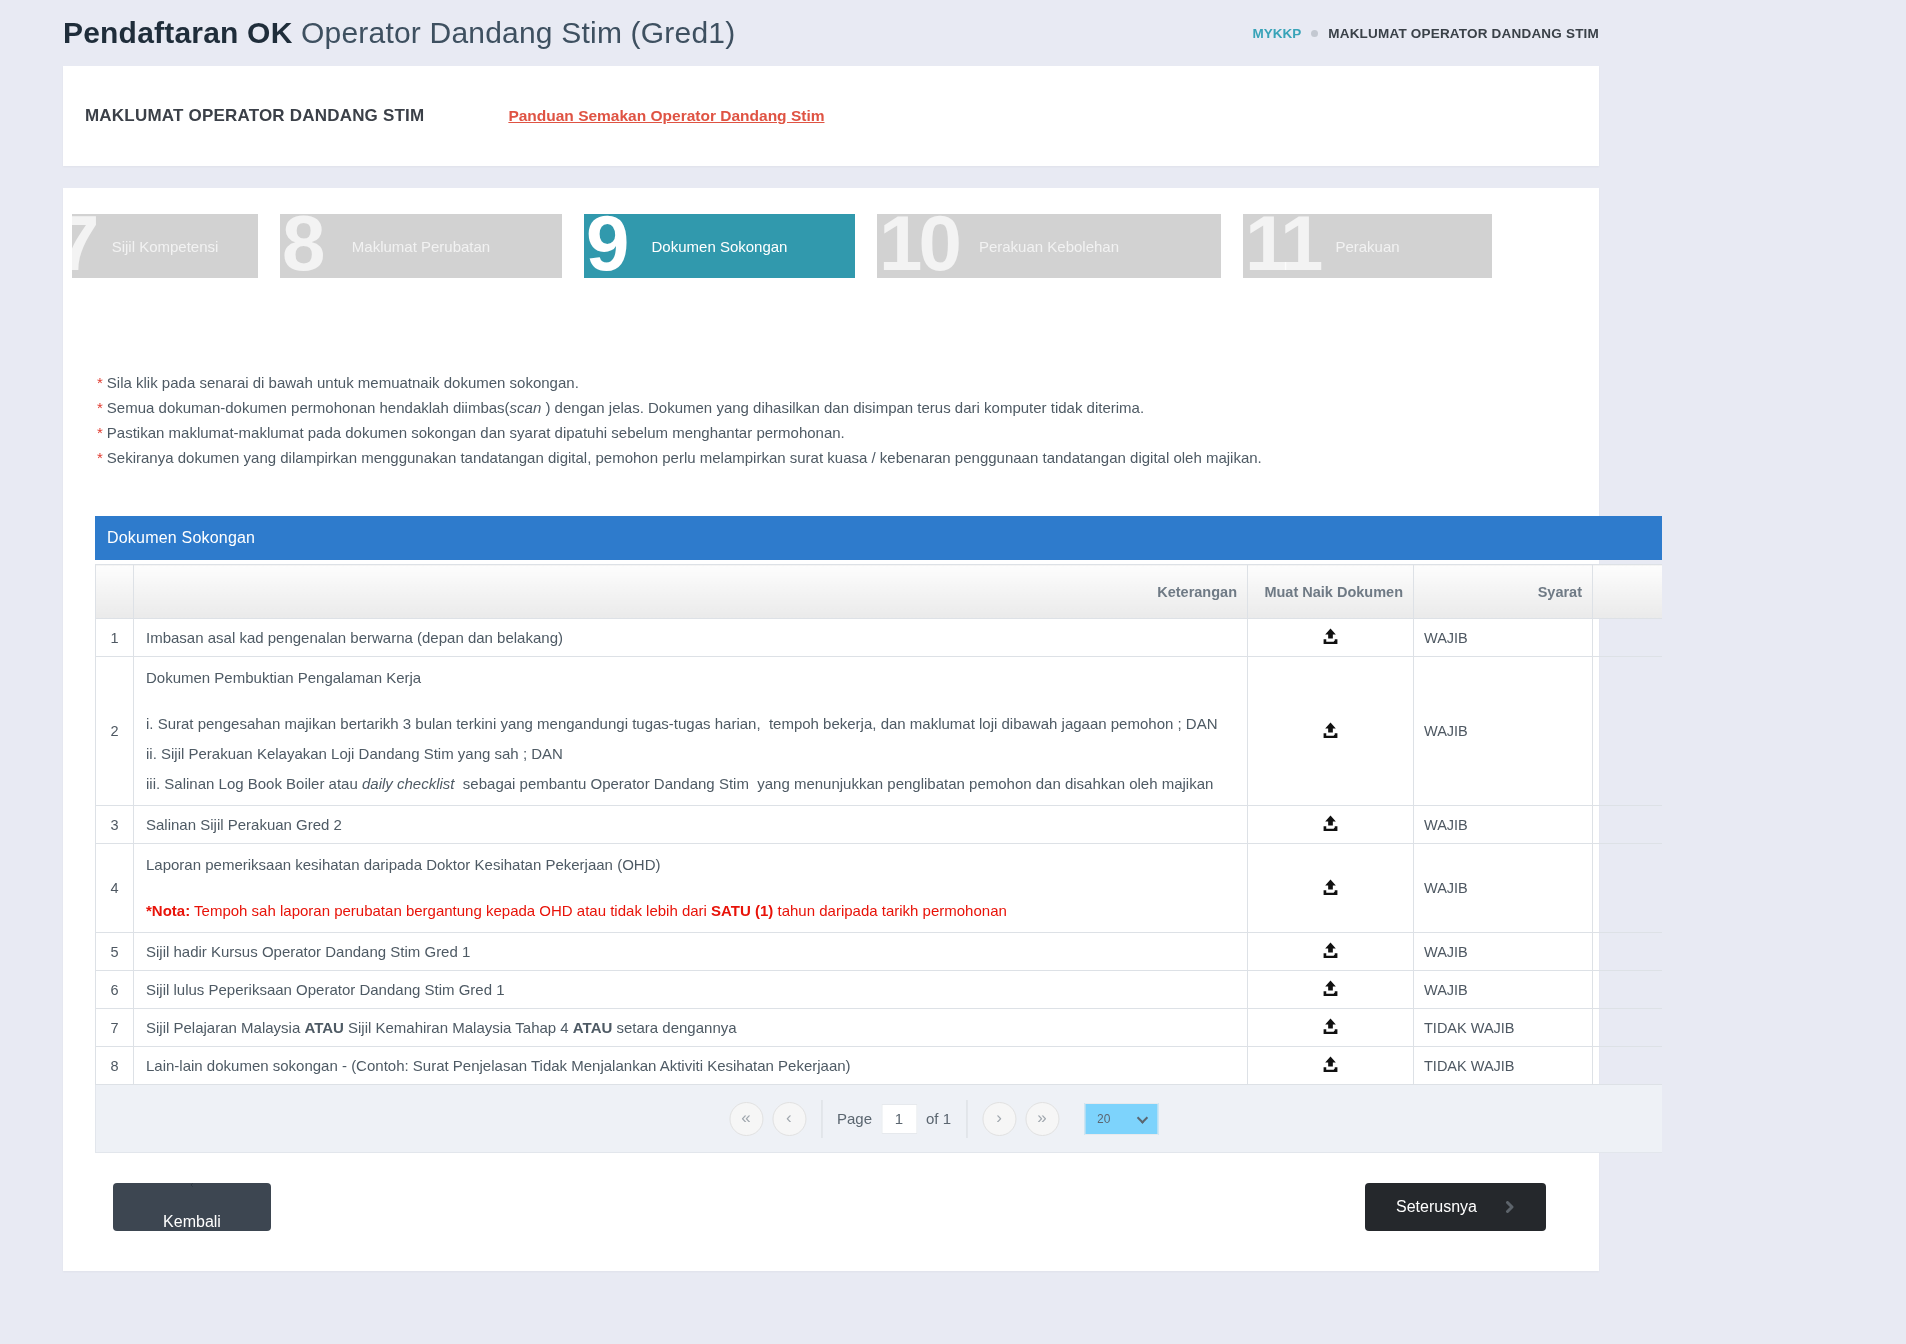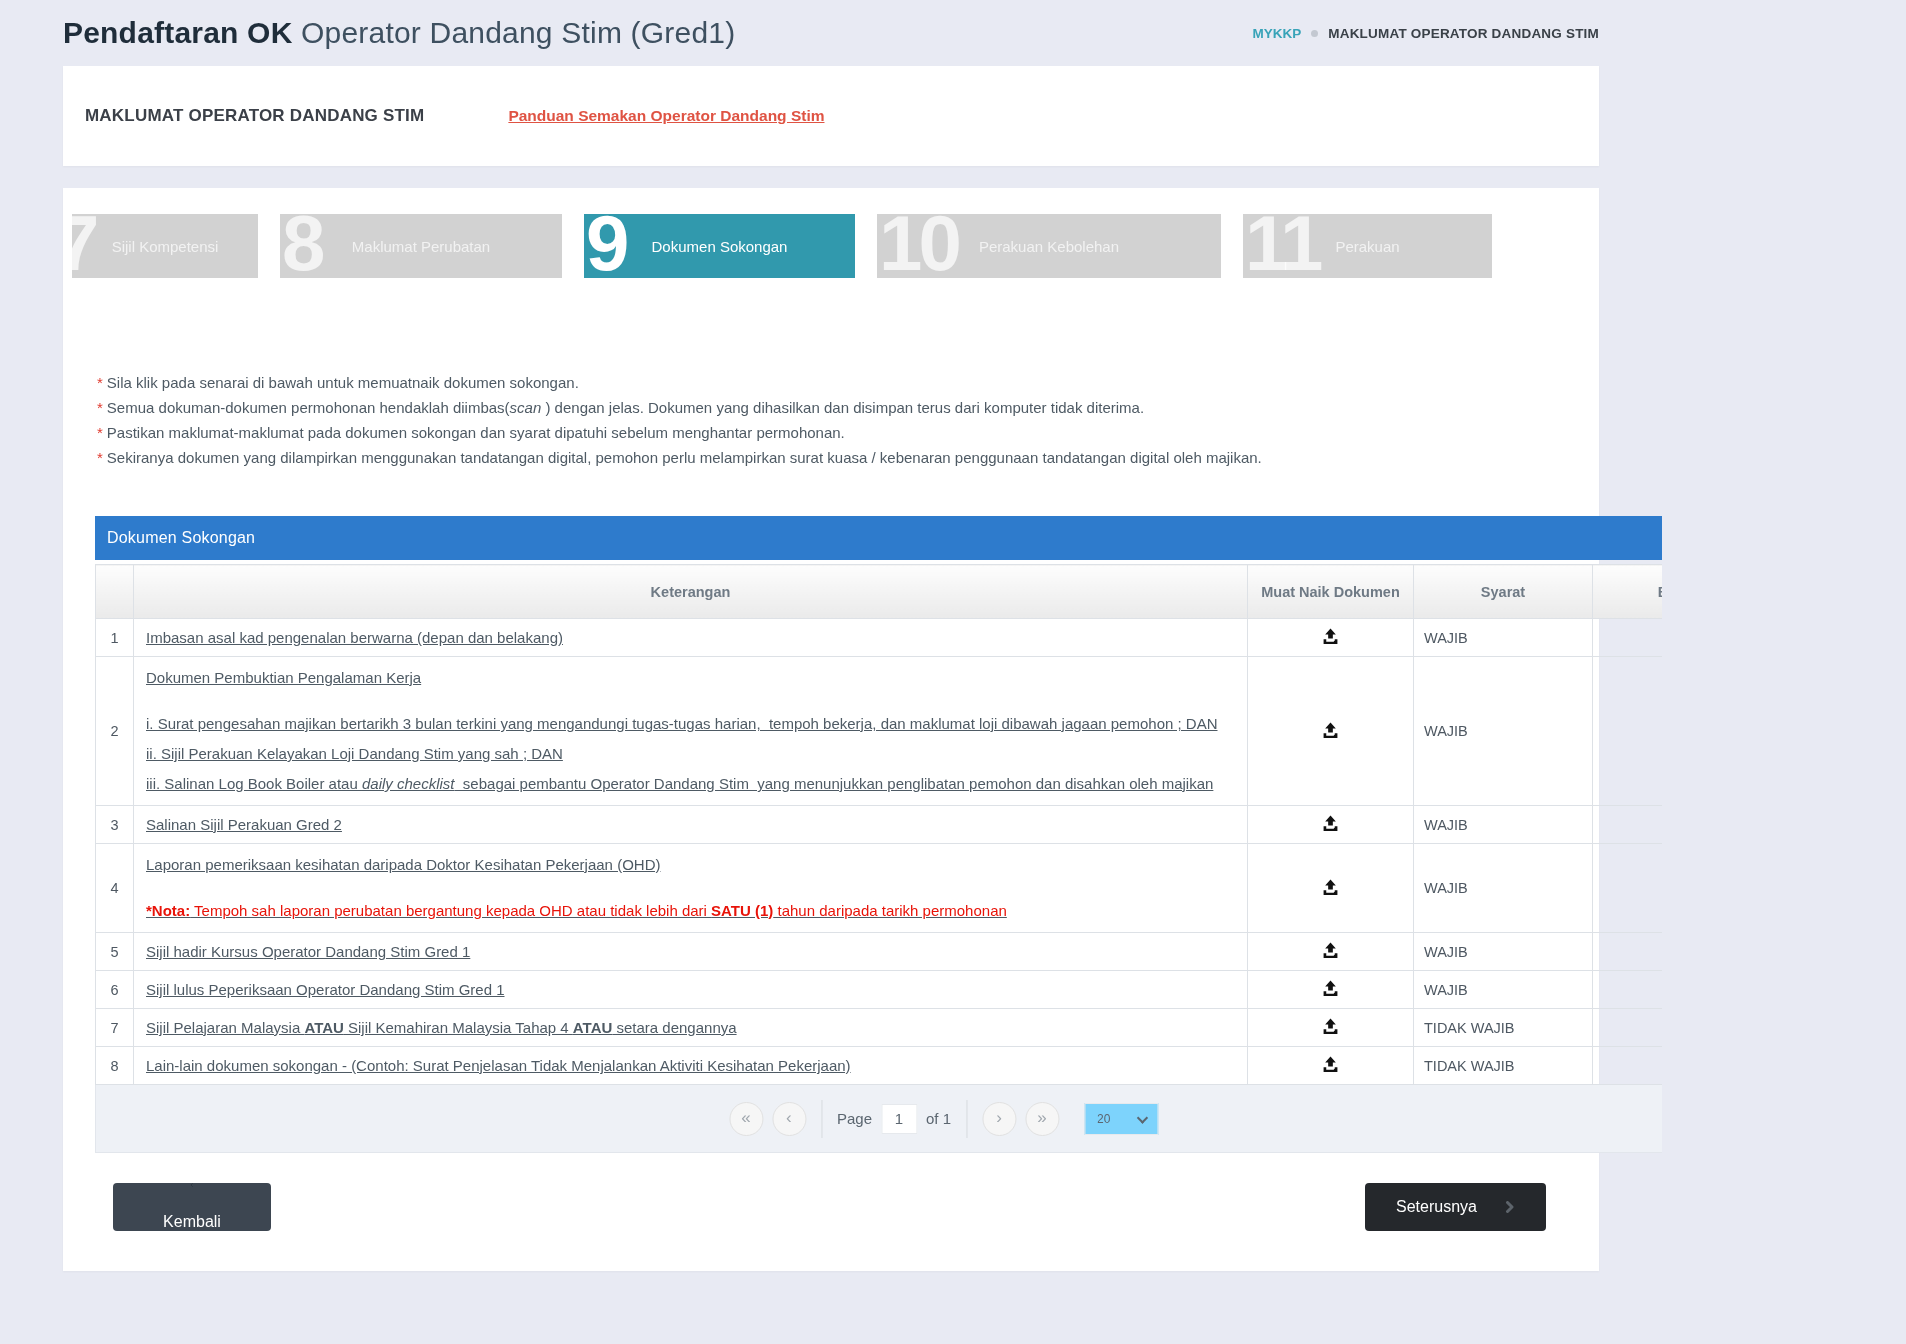--- a/index.html
+++ b/index.html
@@ -41,25 +41,25 @@
   .it { font-style:italic; }
   .bd { font-weight:700; }
   .rd { color:#e81309; }
 
   
   .table-wrap { margin:46px 0 0 32px; width:1697px; }
   .tbl-caption { height:44px; background:#2e7bcc; color:#ffffff; font-size:16px; display:flex; align-items:center; padding-left:12px; letter-spacing:.2px; }
   .tbl-body-row { display:flex; margin-top:4px; }
   table.grid { border-collapse:collapse; width:1679px; table-layout:fixed; }
   table.grid th, table.grid td { border:1px solid #dde1e6; vertical-align:middle; }
-  table.grid th { background:linear-gradient(#fdfdfd,#eaeaea); height:54px; font-size:14.5px; color:#6f7a85; text-align:center; padding:0 10px; font-weight:700; }
+  table.grid th { background:linear-gradient(#fdfdfd,#eaeaea); height:54px; font-size:14.5px; color:#6f7a85; text-align:right; padding:0 10px; font-weight:700; }
   col.c-no{width:38px} col.c-desc{width:1114px} col.c-up{width:166px} col.c-sy{width:179px} col.c-bf{width:182px}
   td.no { text-align:center; font-size:14.5px; color:#4e5862; }
   td.desc { padding:6px 12px; font-size:15px; color:#4e5a64; }
-  td.desc .tline { line-height:25px;text-decoration:underline; }
+  td.desc .tline { line-height:25px; }
   .multi td.desc .tline { line-height:30px; }
   .tline.spacer { height:16px; }
   td.up { text-align:center; }
   td.sy { padding:0 10px; font-size:14.5px; color:#4e5862; }
   td.bf { }
   .upload-btn { background:none; border:none; cursor:pointer; padding:2px 6px; line-height:0; }
   .upload-btn svg { width:17px; height:17px; fill:#111; }
 
   
   .vscroll { width:18px; margin-left:0; display:flex; flex-direction:column; }

